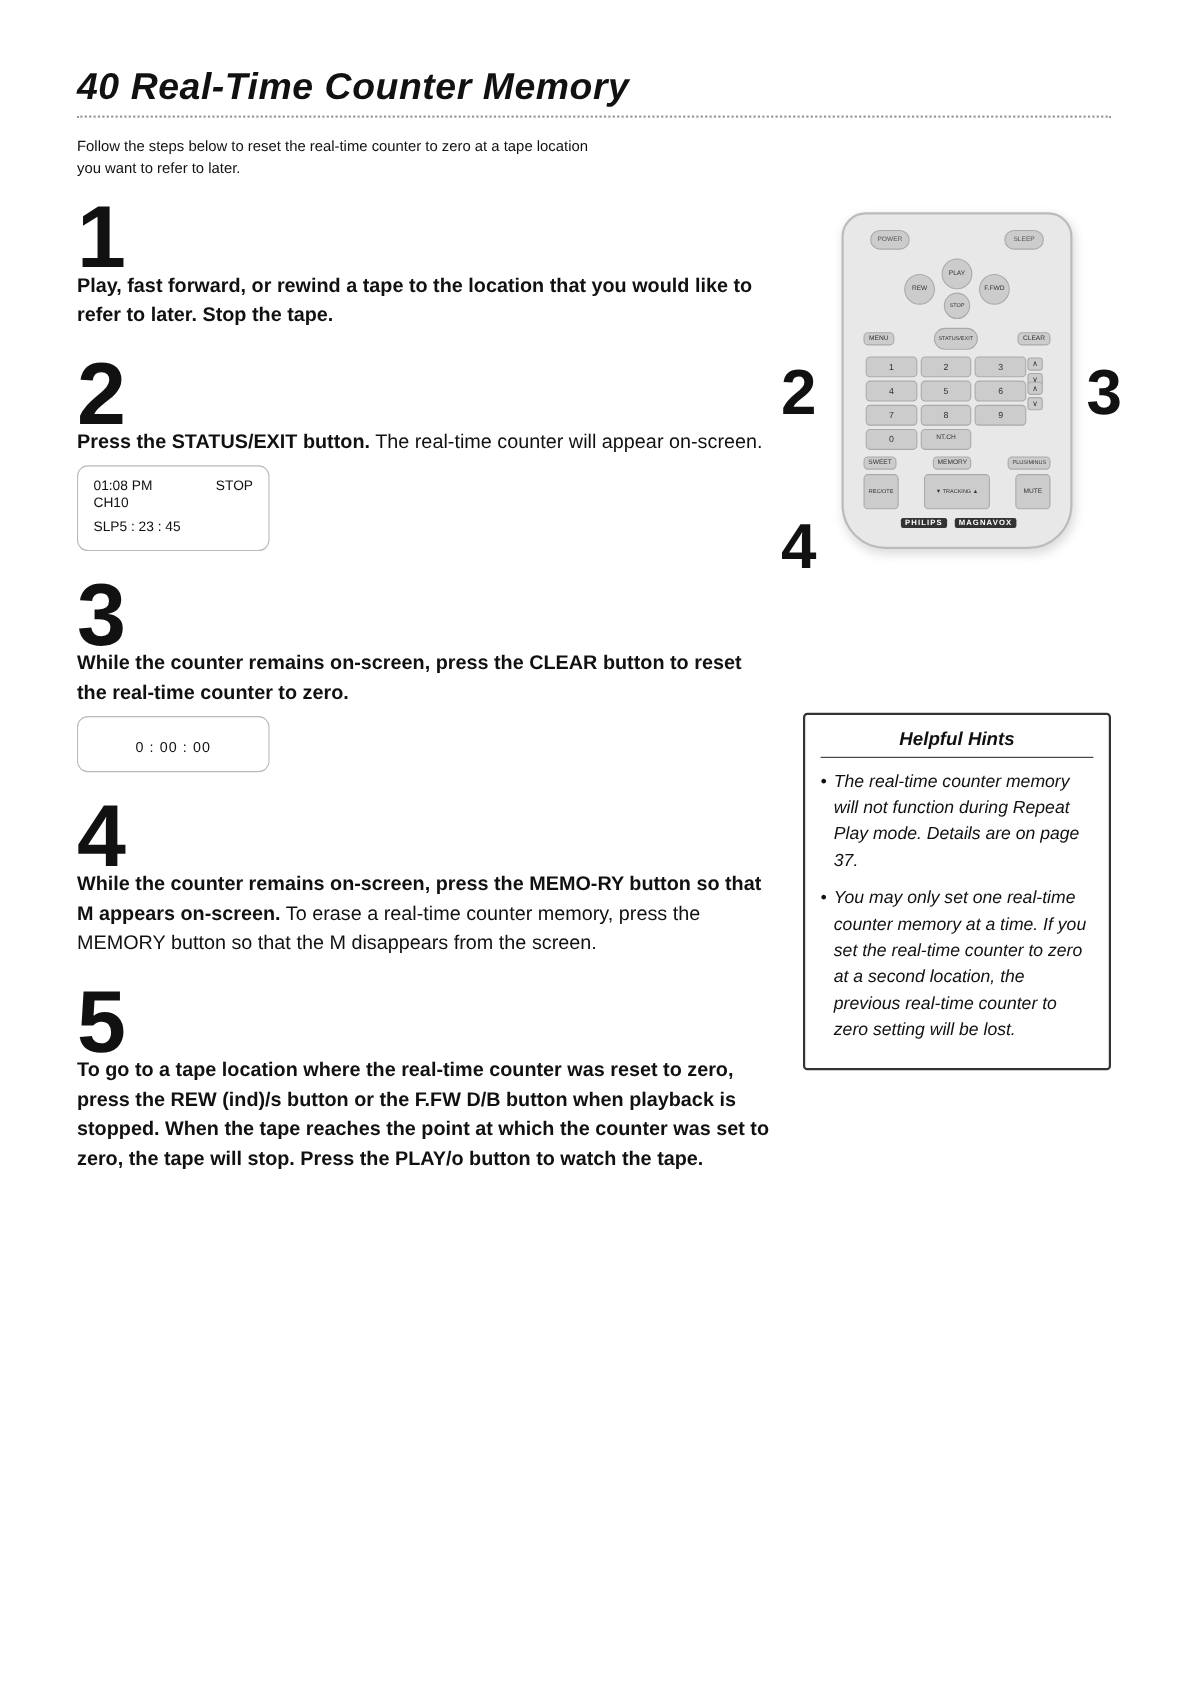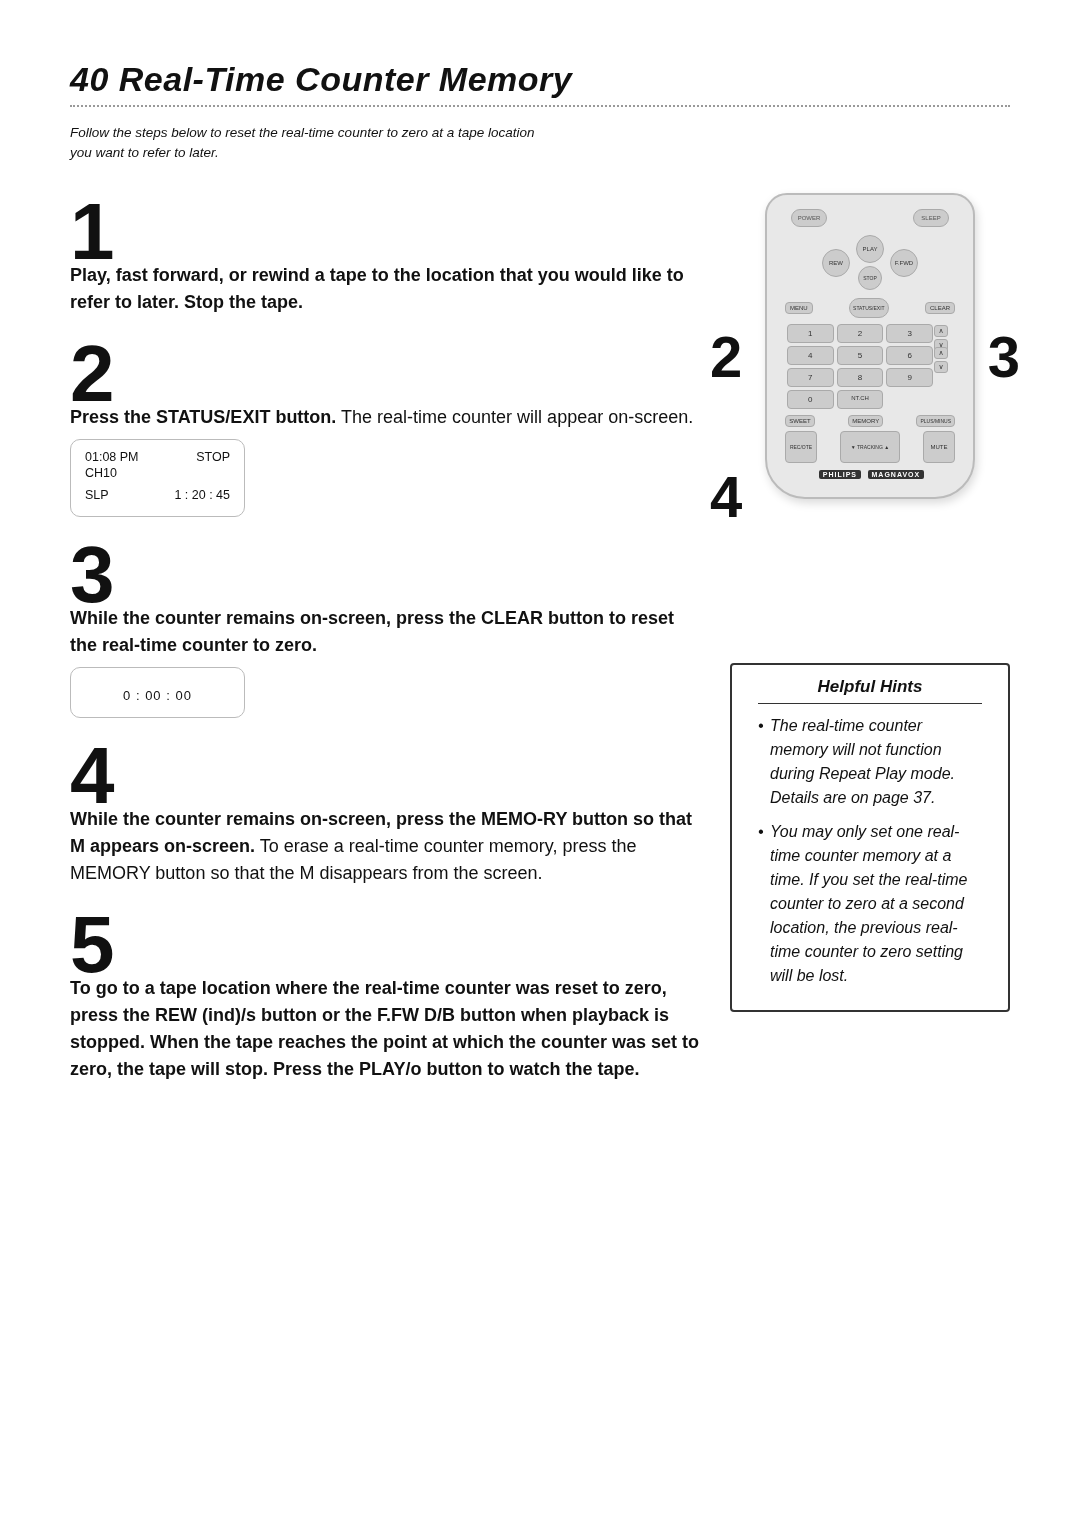--- a/index.html
+++ b/index.html
@@ -71,21 +71,21 @@
       gap: 17px;
     }
     .screen-content-center {
       text-align: center;
       margin-top: 10px;
       font-size: 13px;
       letter-spacing: 1px;
     }
     .screen-bottom {
       display: flex;
-      justify-content: space-between;
+      justify-content: flex-start;
       margin-top: 8px;
     }
     .remote {
       width: 210px;
       background: #e8e8e8;
       border-radius: 22px 22px 40px 40px;
       border: 2px solid #bbb;
       padding: 14px 14px 18px 14px;
       margin: 0 auto;
       box-shadow: 2px 4px 10px rgba(0,0,0,0.15);
@@ -237,22 +237,22 @@
       padding: 1px 4px;
       border-radius: 2px;
       font-size: 7px;
       margin-left: 3px;
     }
 
     
     .hints-box {
       border: 2px solid #333;
       border-radius: 4px;
-      margin-top: 20px;
-      padding: 12px 26px;
+      margin-top: 5px;
+      padding: 12px 14px;
       font-size: 12px;
     }
     .hints-title {
       font-size: 17px;
       font-style: italic;
       font-weight: bold;
       text-align: center;
       margin-bottom: 10px;
       border-bottom: 1px solid #333;
       padding-bottom: 6px;
@@ -271,23 +271,22 @@
     }
     .hints-box ul li::before {
       content: "•";
       position: absolute;
       left: 0;
     }
 
     .intro-text {
       font-size: 13.5px;
       line-height: 1.5;
-      margin-bottom: 28px;
+      margin-bottom: 12px;
       max-width: 470px;
-      font-style: italic;
     }
 
     .numpad-with-arrows {
       position: relative;
       padding-right: 20px;
     }
   </style>
 </head>
 <body>
 
@@ -314,21 +313,21 @@
       <div class="screen-box">
         <div class="screen-row">
           <span>01:08 PM</span>
           <span>STOP</span>
         </div>
         <div class="screen-row">
           <span>CH10</span>
         </div>
         <div class="screen-bottom">
           <span>SLP</span>
-          <span>1 : 20 : 45</span>
+          <span>5 : 23 : 45</span>
         </div>
       </div>
     </div>
 
     <div class="step-block">
       <div class="step-number-large">3</div>
       <p><strong>While the counter remains on-screen, press the CLEAR button to reset the real-time counter to zero.</strong></p>
       <div class="screen-box">
         <div class="screen-content-center">0 : 00 : 00</div>
       </div>

